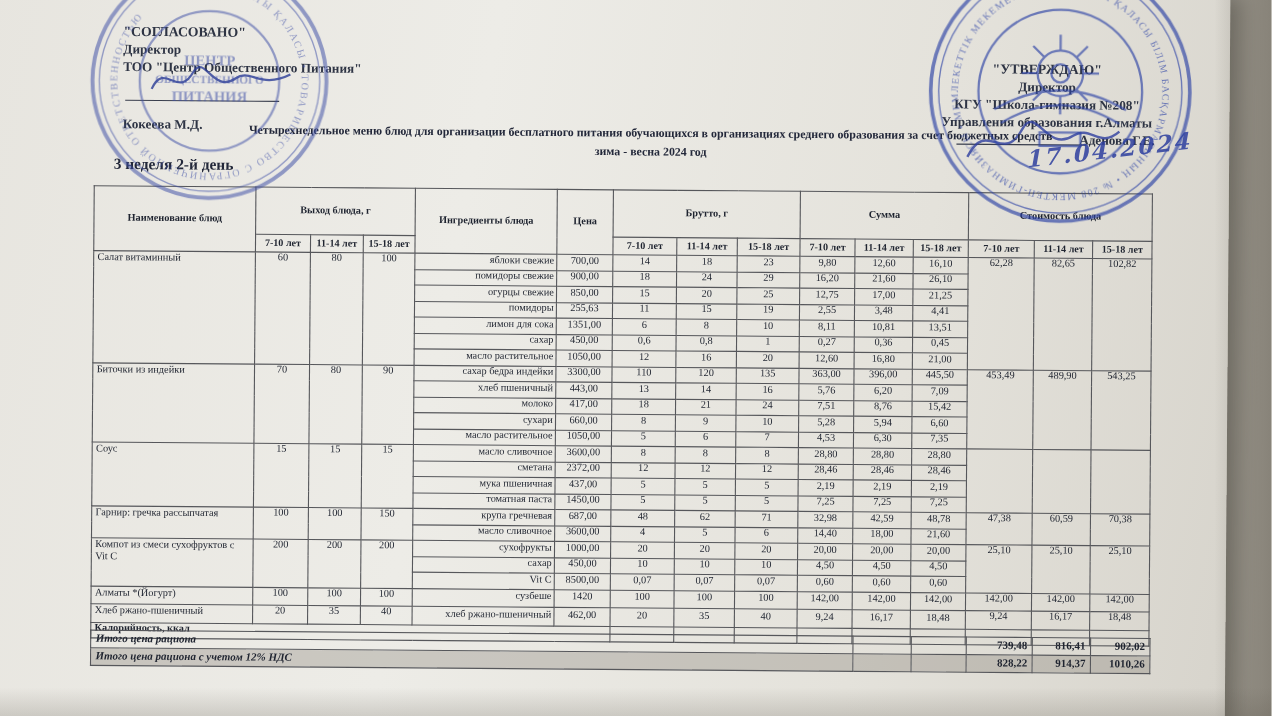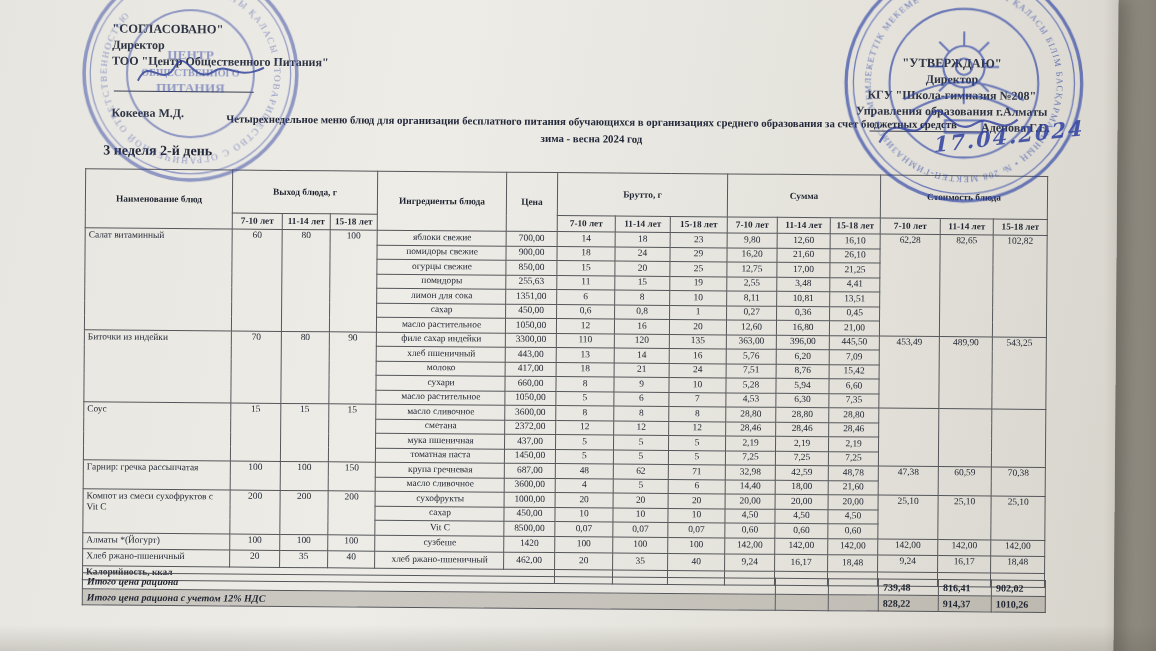--- a/index.html
+++ b/index.html
@@ -19,30 +19,30 @@
   .title{position:absolute;left:110px;top:130px;width:1000px;text-align:center;
          font-weight:bold;font-size:10.8px;color:#23283a;line-height:15px}
   .weekday{position:absolute;left:122px;top:162px;font-weight:bold;font-size:14px;color:#23283a}
   .menu{position:absolute;left:104px;top:188px;width:963px;border-collapse:collapse;
         table-layout:fixed;font-size:9.4px;color:#1f2430}
   .menu th,.menu td{border:1px solid #56575b;padding:0 2px;height:13.5px;line-height:1.05;
         overflow:hidden;white-space:nowrap}
   .menu th{font-weight:bold;text-align:center;white-space:normal;line-height:1.15}
   .menu thead tr:first-child th{height:42px}
   .menu thead tr:last-child th{height:15px;font-size:9.2px}
-  .menu td.ing{text-align:center;padding-left:3px}
+  .menu td.ing{text-align:right;padding-left:3px}
   .menu td.num{text-align:center}
   .menu td.dish{text-align:left;vertical-align:top;padding:1px 3px;white-space:normal;line-height:1.2}
   .menu td.top{vertical-align:top;padding-top:1px}
   .menu tr.kcal td{font-weight:bold;text-align:left;padding-left:3px}
   .totals{position:absolute;left:104px;top:592px;width:963px;border-collapse:collapse;
         table-layout:fixed;font-size:10px;color:#1f2430}
   .totals td{border:1px solid #56575b;height:15px;padding:0 4px;overflow:hidden;white-space:nowrap}
   .totals .tlabel{font-weight:bold;font-style:italic;text-align:left}
-  .totals .tv{font-weight:bold;text-align:left}
+  .totals .tv{font-weight:bold;text-align:right}
   .totals tr.shaded td{background:rgba(122,117,105,.30)}
   .stamp{position:absolute;pointer-events:none}
   .stamp text{font-family:"Liberation Serif",serif}
   .sig{position:absolute;pointer-events:none}
   .hand{position:absolute;left:952px;top:136px;font-size:21px;color:#2e3f9f;font-style:italic;
         transform:rotate(-7deg) skewX(-6deg);letter-spacing:2px;opacity:.85;
         font-family:"DejaVu Serif",serif;font-weight:bold}
 </style>
 </head>
 <body>
@@ -200,21 +200,21 @@
             <td class="num">20</td>
             <td class="num">12,60</td>
             <td class="num">16,80</td>
             <td class="num">21,00</td>
           </tr>
           <tr>
             <td rowspan="5" class="dish">Биточки из индейки</td>
             <td rowspan="5" class="num top">70</td>
             <td rowspan="5" class="num top">80</td>
             <td rowspan="5" class="num top">90</td>
-            <td class="ing">филе сахар индейки</td>
+            <td class="ing">сахар бедра индейки</td>
             <td class="num">3300,00</td>
             <td class="num">110</td>
             <td class="num">120</td>
             <td class="num">135</td>
             <td class="num">363,00</td>
             <td class="num">396,00</td>
             <td class="num">445,50</td>
             <td rowspan="5" class="num top">453,49</td>
             <td rowspan="5" class="num top">489,90</td>
             <td rowspan="5" class="num top">543,25</td>

